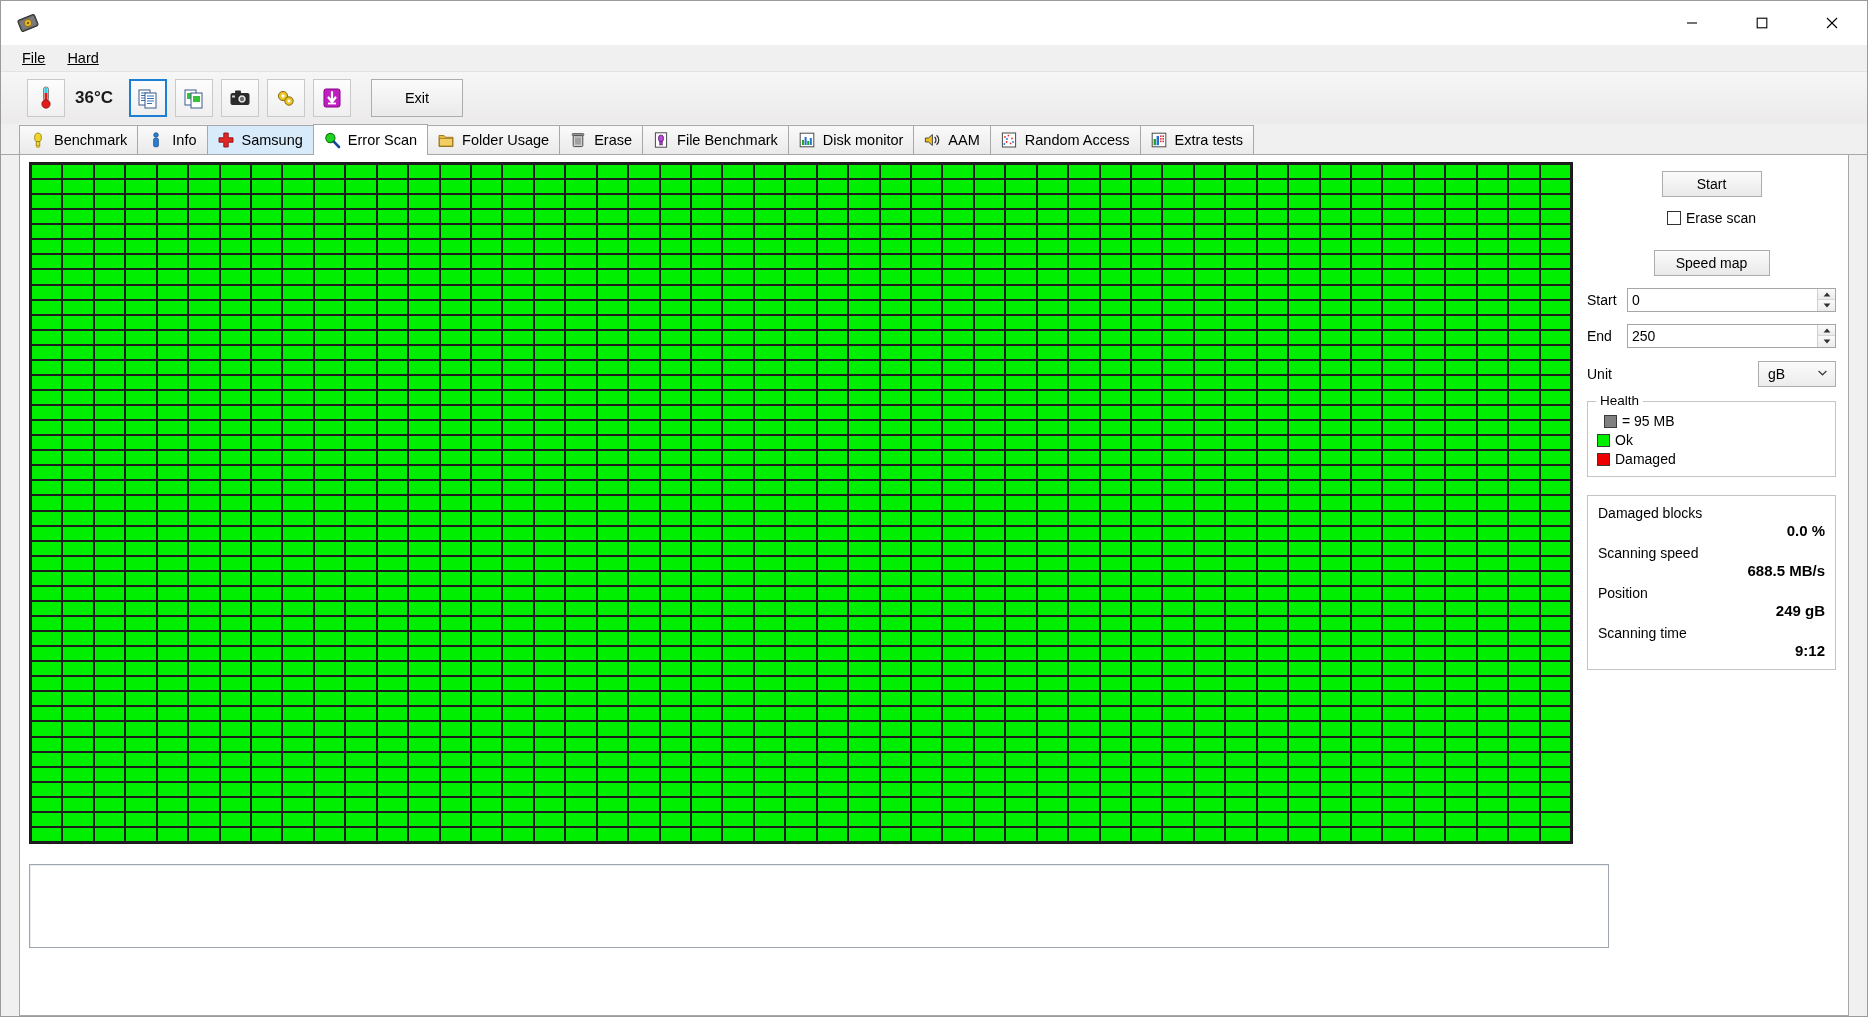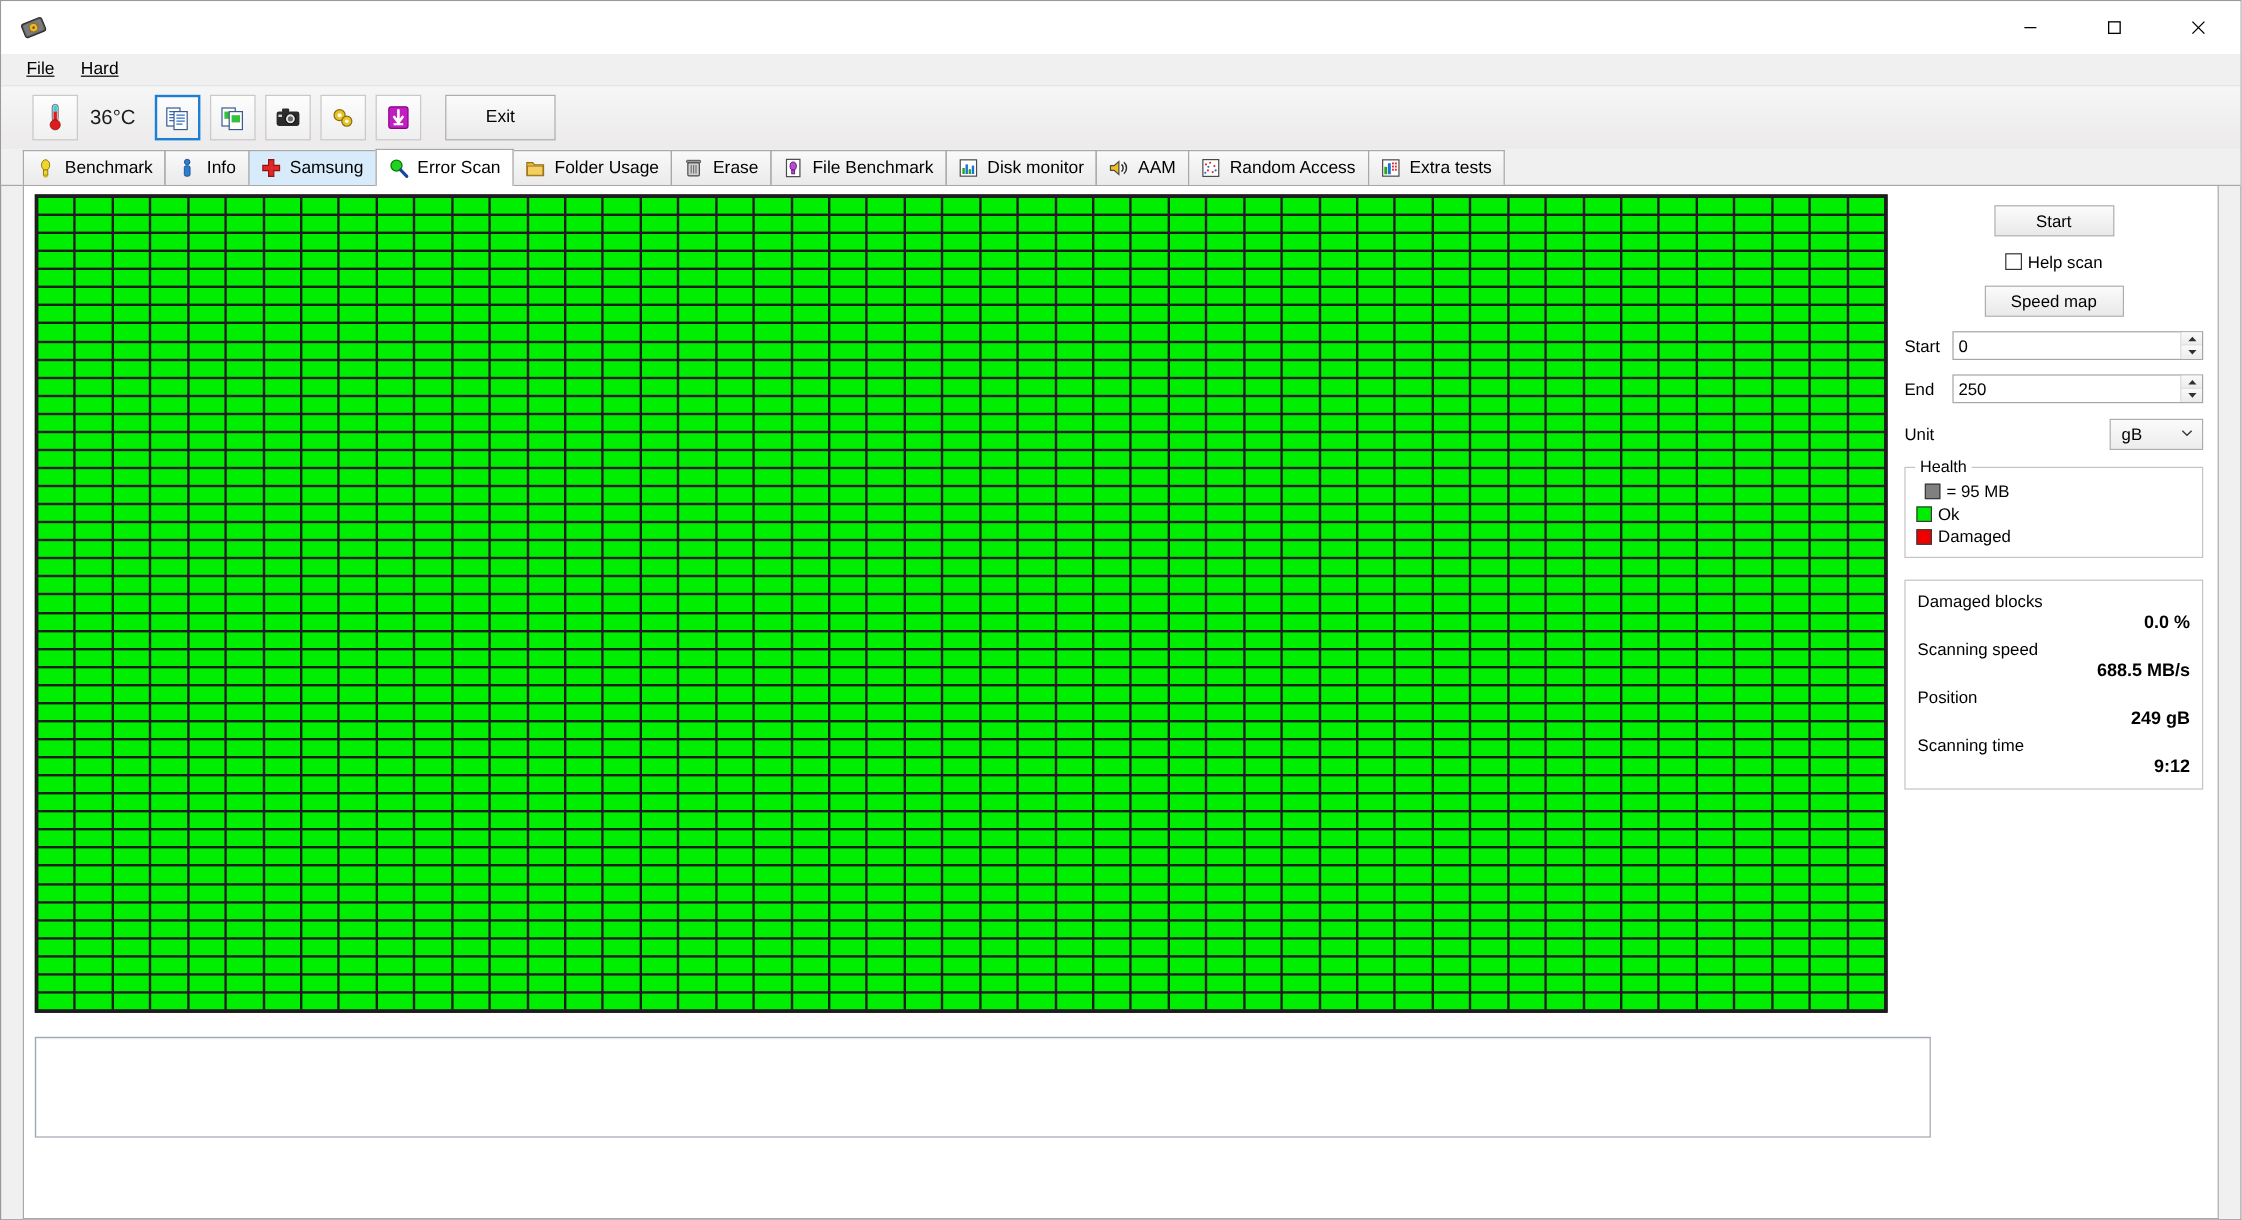--- a/index.html
+++ b/index.html
@@ -95,21 +95,21 @@
     height: 40px;
     gap: 6px;
   }
   .temp-icon-btn {
     width: 38px; height: 38px;
     border: 1px solid #c9c9c9;
     background: linear-gradient(#fdfdfd,#f0f0f0);
     display: flex; align-items: center; justify-content: center;
   }
   .temp-val {
-    font-size: 17px; font-weight: normal; color: #1a1a1a;
+    font-size: 17px; font-weight: bold; color: #1a1a1a;
     margin-left: 4px; margin-right: 8px;
     white-space: nowrap;
   }
 
   .tool-btns { display: flex; gap: 8px; margin-left: 8px; flex: 0 0 auto; }
   .tbtn {
     width: 38px; height: 38px;
     border: 1px solid #c9c9c9;
     background: linear-gradient(#fdfdfd,#efefef);
     display: flex; align-items: center; justify-content: center;
@@ -222,21 +222,21 @@
   }
   .side-btn {
     height: 26px;
     border: 1px solid #adadad;
     background: linear-gradient(#fbfbfb,#e9e9e9);
     font-size: 14px; color: #000;
     display: flex; align-items: center; justify-content: center;
     cursor: default;
   }
   .btn-start { width: 100px; align-self: center; margin-top: 6px; }
-  .btn-speedmap { width: 116px; align-self: center; margin-top: 12px; }
+  .btn-speedmap { width: 116px; align-self: center; margin-top: 24px; }
 
   .checkrow {
     display: flex; align-items: center; gap: 5px;
     margin-top: 13px; align-self: center;
     cursor: default;
   }
   .chkbox {
     width: 14px; height: 14px;
     border: 1px solid #333;
     background: #fff; flex: 0 0 auto;
@@ -2791,21 +2791,21 @@
     </div>
 
     <div class="sidepanel">
 
       <div class="side-btn btn-start">
         <span>Start</span>
       </div>
 
       <div class="checkrow">
         <span class="chkbox"></span>
-        <span>Help scan</span>
+        <span>Erase scan</span>
       </div>
 
       <div class="side-btn btn-speedmap">
         <span>Speed map</span>
       </div>
 
       <div class="fieldrow">
         <span class="flabel">Start</span>
         <span class="spin">
           <input type="text" value="0" style="">

